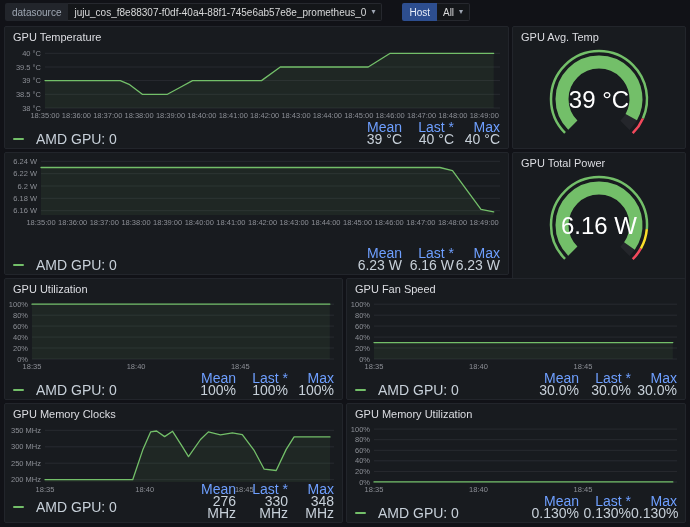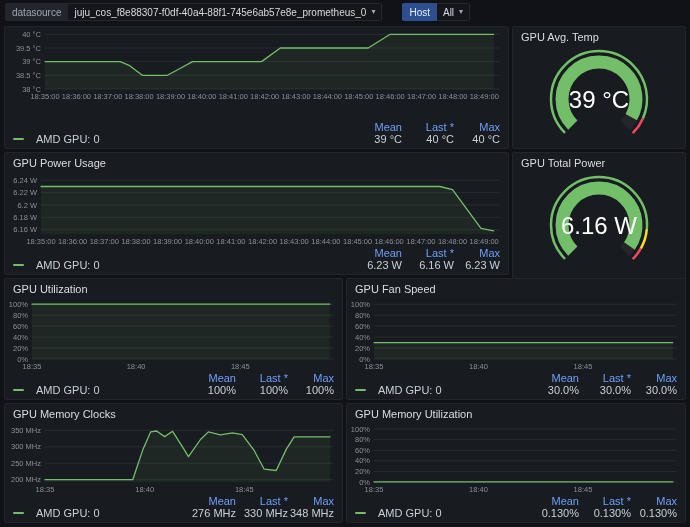--- a/index.html
+++ b/index.html
@@ -20,21 +20,21 @@
   .panel-title{height:19px;padding:4px 8px 0;font-size:11px;font-weight:500;color:#dcdde2;white-space:nowrap;overflow:hidden;cursor:pointer}
   .chart{flex:1;min-height:0}
   .chart svg{display:block}
   svg text{font-family:"Liberation Sans",sans-serif}
   .tick{font-size:7.5px;fill:#8c8f96}
   .gauge{flex:1;min-height:0}
   .gauge-value{font-size:24px;font-weight:500;fill:#ffffff}
 
   
   .legend{padding:0 8px 3px 8px}
-  .legend-grid{display:grid;grid-template-columns:1fr 52px 52px 46px;align-items:center;font-size:11px;line-height:12px}
+  .legend-grid{display:grid;grid-template-columns:1fr 52px 52px 46px;align-items:center;font-size:14px;line-height:12px}
   .legend-grid .hdr{color:#6e9fff;text-align:right;cursor:pointer}
   .legend-grid .val{color:#c7d0d9;text-align:right}
   .series{display:flex;align-items:center;gap:12px;color:#c7d0d9;cursor:pointer;white-space:nowrap}
   .mark{display:inline-block;width:11px;height:2px;background:#73bf69;border-radius:1px}
 </style>
 </head>
 <body>
 
 <div class="root">
 
@@ -49,20 +49,21 @@
     <div class="var">
       <span class="var-label host">Host</span>
       <span class="var-value">
         <span>All</span>
         <span class="caret">▾</span>
       </span>
     </div>
   </div>
 
   <section class="panel" style="left:4px;top:26px;width:505px;height:123px">
+    <header class="panel-title">GPU Temperature</header>
     <div class="chart">
         <svg width="503" height="75">
           <line x1="40" x2="495" y1="7.3" y2="7.3" stroke="rgba(204,204,220,0.09)" stroke-width="1"></line>
           <text class="tick" x="36" y="9.8" text-anchor="end">40 °C</text>
           <line x1="40" x2="495" y1="21.0" y2="21.0" stroke="rgba(204,204,220,0.09)" stroke-width="1"></line>
           <text class="tick" x="36" y="23.5" text-anchor="end">39.5 °C</text>
           <line x1="40" x2="495" y1="34.6" y2="34.6" stroke="rgba(204,204,220,0.09)" stroke-width="1"></line>
           <text class="tick" x="36" y="37.1" text-anchor="end">39 °C</text>
           <line x1="40" x2="495" y1="48.3" y2="48.3" stroke="rgba(204,204,220,0.09)" stroke-width="1"></line>
           <text class="tick" x="36" y="50.8" text-anchor="end">38.5 °C</text>
@@ -109,21 +110,20 @@
     <div class="gauge"><svg width="172" height="102">
           <circle cx="86" cy="53" r="37" fill="none" stroke="#24262b" stroke-width="13" stroke-dasharray="174.35839227423352 232.4778563656447" transform="rotate(135 86 53)"></circle>
           <circle cx="86" cy="53" r="48" fill="none" stroke="#73bf69" stroke-width="2.5" stroke-dasharray="208.1 301.6" stroke-dashoffset="0.0" transform="rotate(135 86 53)"></circle>
           <circle cx="86" cy="53" r="48" fill="none" stroke="#f2495c" stroke-width="2.5" stroke-dasharray="18.1 301.6" stroke-dashoffset="-208.1" transform="rotate(135 86 53)"></circle>
           <circle cx="86" cy="53" r="37" fill="none" stroke="#73bf69" stroke-width="13" stroke-dasharray="163.9 232.5" transform="rotate(135 86 53)"></circle>
           <text class="gauge-value" x="86" y="62" text-anchor="middle">39 °C</text>
         </svg></div>
   </section>
 
   <section class="panel" style="left:4px;top:152px;width:505px;height:123px">
-    <header class="panel-title">GPU Power Usage</header>
     <div class="chart">
         <svg width="503" height="75">
           <line x1="36" x2="495" y1="8.3" y2="8.3" stroke="rgba(204,204,220,0.09)" stroke-width="1"></line>
           <text class="tick" x="32" y="10.8" text-anchor="end">6.24 W</text>
           <line x1="36" x2="495" y1="20.7" y2="20.7" stroke="rgba(204,204,220,0.09)" stroke-width="1"></line>
           <text class="tick" x="32" y="23.2" text-anchor="end">6.22 W</text>
           <line x1="36" x2="495" y1="33.0" y2="33.0" stroke="rgba(204,204,220,0.09)" stroke-width="1"></line>
           <text class="tick" x="32" y="35.5" text-anchor="end">6.2 W</text>
           <line x1="36" x2="495" y1="45.3" y2="45.3" stroke="rgba(204,204,220,0.09)" stroke-width="1"></line>
           <text class="tick" x="32" y="47.8" text-anchor="end">6.18 W</text>

